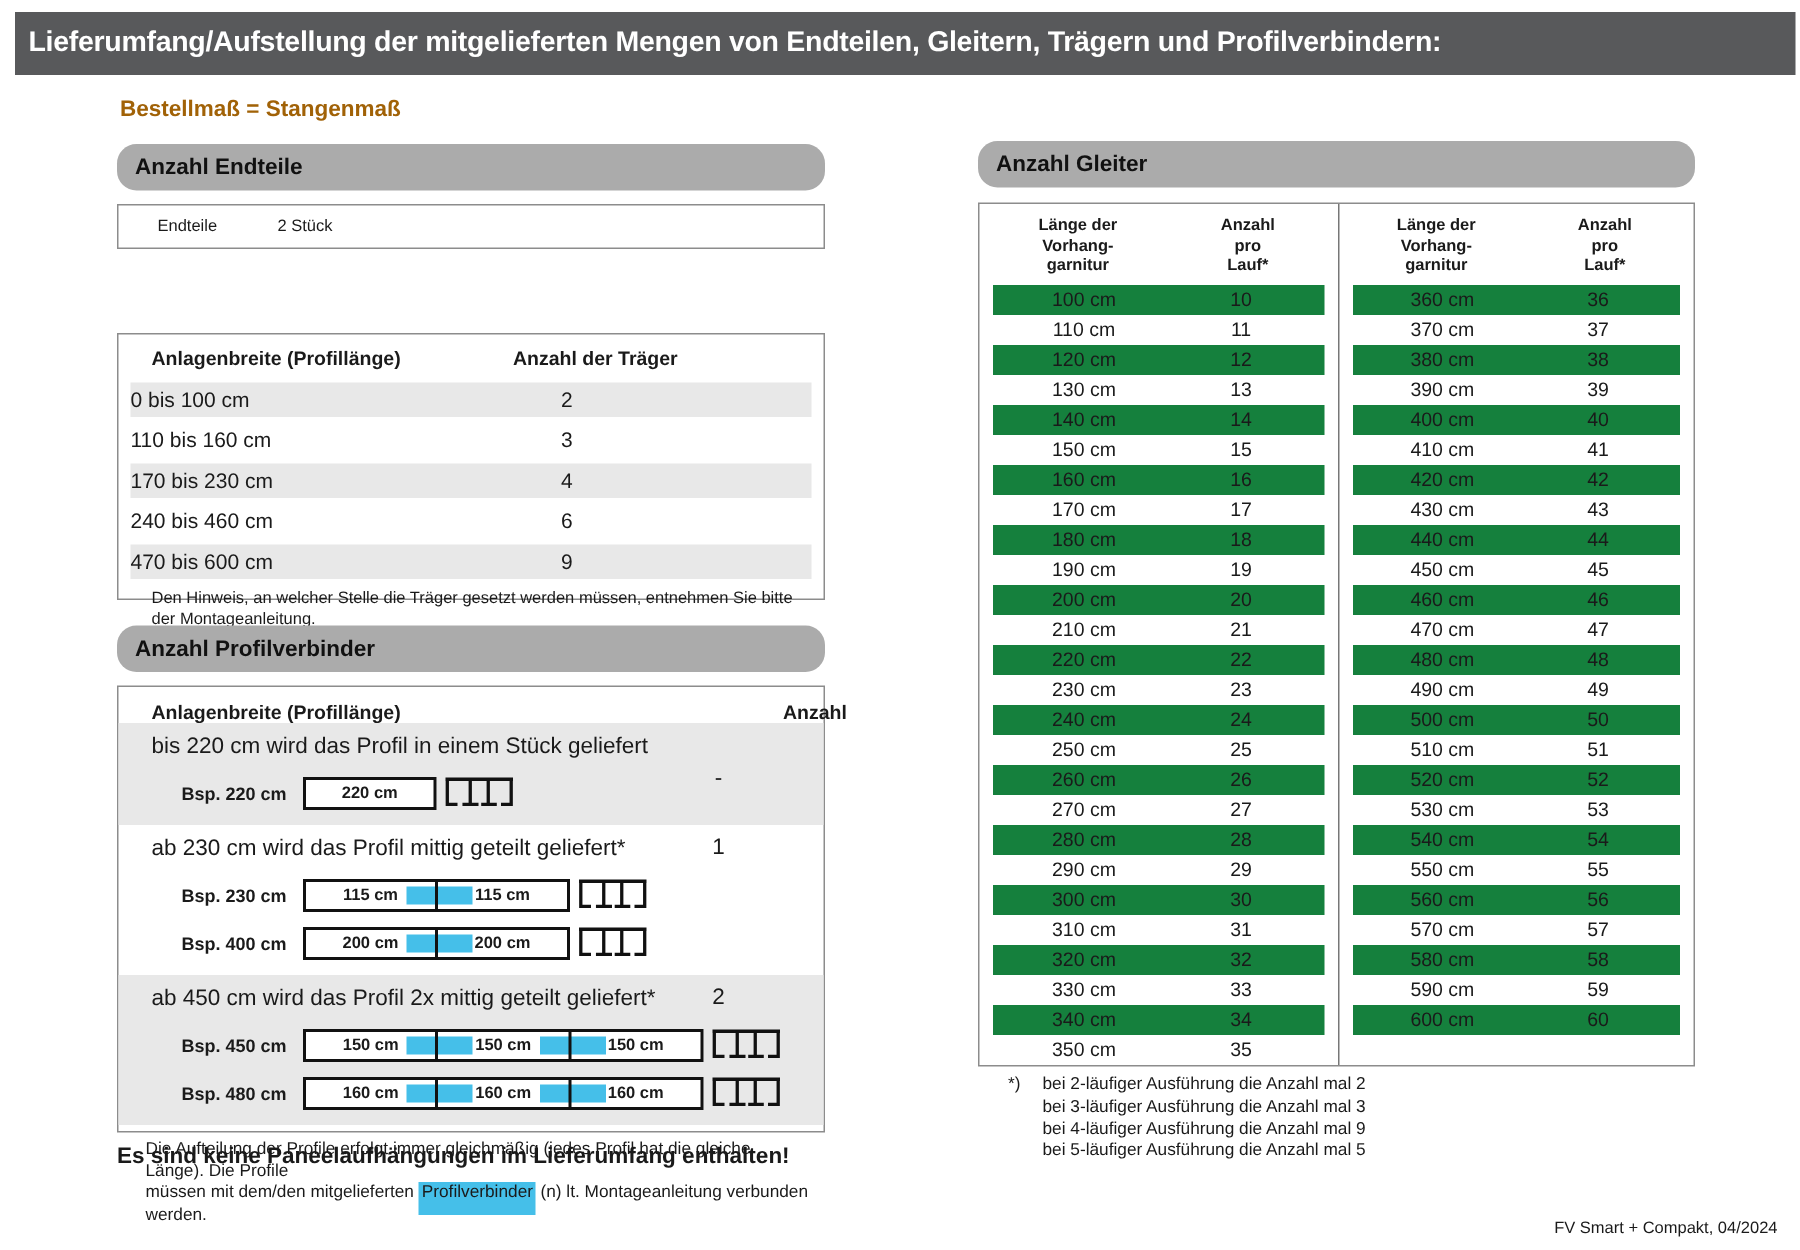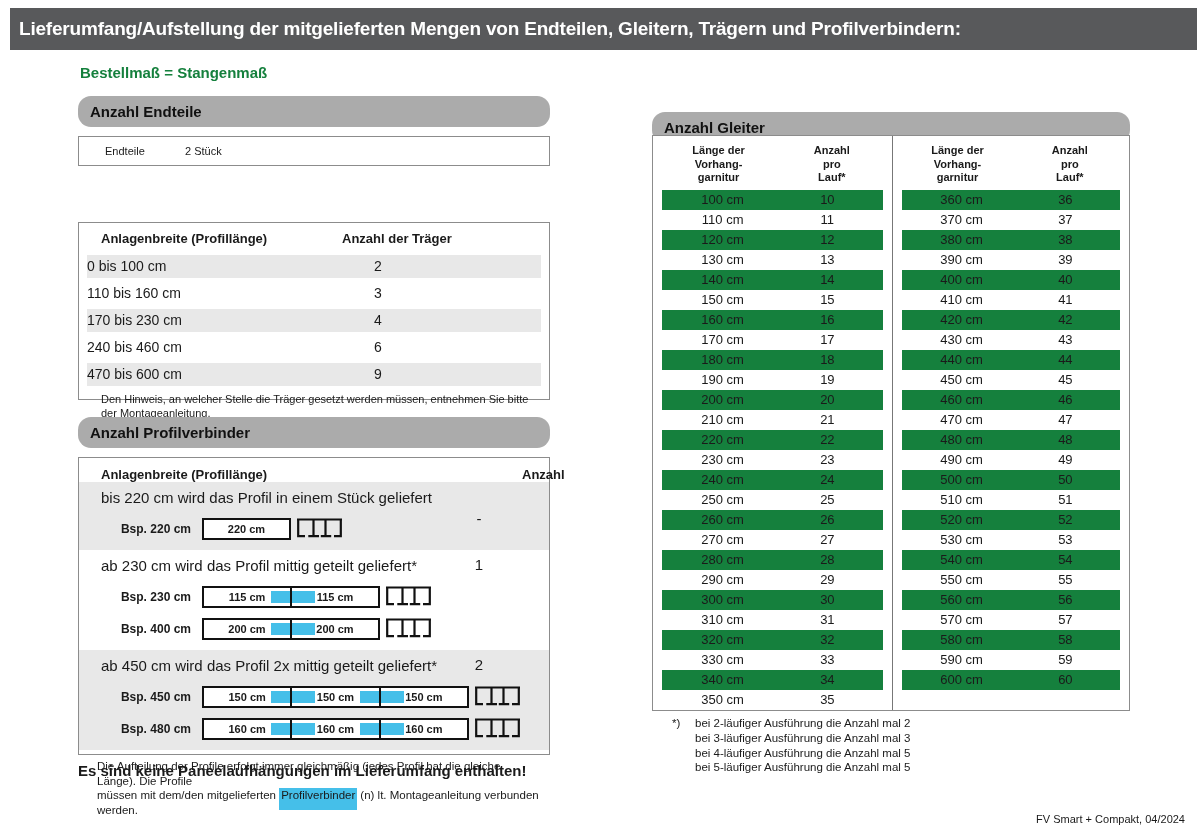--- a/index.html
+++ b/index.html
@@ -3,21 +3,21 @@
 <meta charset="utf-8">
 <style>
   * { margin:0; padding:0; box-sizing:border-box; }
   html,body { width:1200px; height:833px; background:#ffffff; font-family:"Liberation Sans", sans-serif; color:#1a1a1a; }
   #page { position:relative; width:1200px; height:833px; background:#fff; overflow:hidden; }
 
   
   .topbar { position:absolute; left:10px; top:8px; width:1187px; height:42px; background:#58595b; display:flex; align-items:center; }
   .topbar span { color:#fff; font-weight:bold; font-size:19px; padding-left:9px; letter-spacing:-0.2px; }
 
-  .subtitle { position:absolute; left:80px; top:64px; color:#15803d; font-weight:bold; font-size:15px; }
+  .subtitle { position:absolute; left:80px; top:64px; color:#a16207; font-weight:bold; font-size:15px; }
 
   .sec-header { position:absolute; height:31px; background:#ababab; font-size:15px; line-height:31px; padding-left:12px; color:#111;border-radius:13px; }
   .sec-header b { font-weight:bold; }
   .left-col { left:78px; width:472px; }
   .right-col { left:652px; width:478px; }
 
   .boxed { position:absolute; background:#fff; border:1px solid #8c8c8c; }
 
   
   #endteile-box { left:78px; top:136px; width:472px; height:30px; display:flex; align-items:center; font-size:11px; }
@@ -188,21 +188,21 @@
         </div>
       </div>
     <div id="profil-note">
       <span>Die Aufteilung der Profile erfolgt immer gleichmäßig (jedes Profil hat die gleiche Länge). Die Profile</span><br>
       <span>müssen mit dem/den mitgelieferten </span><span class="hl">Profilverbinder</span><span>(n) lt. Montageanleitung verbunden werden.</span>
     </div>
   </div>
 
   <div id="bottom-note">Es sind keine Paneelaufhängungen im Lieferumfang enthalten!</div>
 
-  <div class="sec-header right-col" style="top:112px;">
+  <div class="sec-header right-col" style="top:94px;">
     <b>Anzahl Gleiter</b>
   </div>
 
   <div class="boxed" id="gleiter-box">
     <div class="g-half left">
       <div class="g-headrow">
         <div class="g-headcell g-hc1" id="g-h1a">
             <div>Länge der</div>
             <div>Vorhang-</div>
             <div>garnitur</div>
@@ -434,19 +434,19 @@
             <div class="g-c1">600 cm</div>
             <div class="g-c2">60</div>
           </div>
         </div>
     </div>
   </div>
 
   <div class="footnotes" id="gleiter-footnotes">
       <div class="fn-line"><span class="fn-marker">*)</span><span>bei 2-läufiger Ausführung die Anzahl mal 2</span></div>
       <div class="fn-line"><span>bei 3-läufiger Ausführung die Anzahl mal 3</span></div>
-      <div class="fn-line"><span>bei 4-läufiger Ausführung die Anzahl mal 5</span></div>
+      <div class="fn-line"><span>bei 4-läufiger Ausführung die Anzahl mal 9</span></div>
       <div class="fn-line"><span>bei 5-läufiger Ausführung die Anzahl mal 5</span></div>
     </div>
 
   <div class="footer">FV Smart + Compakt, 04/2024</div>
 
 </div>
 
 </body></html>

